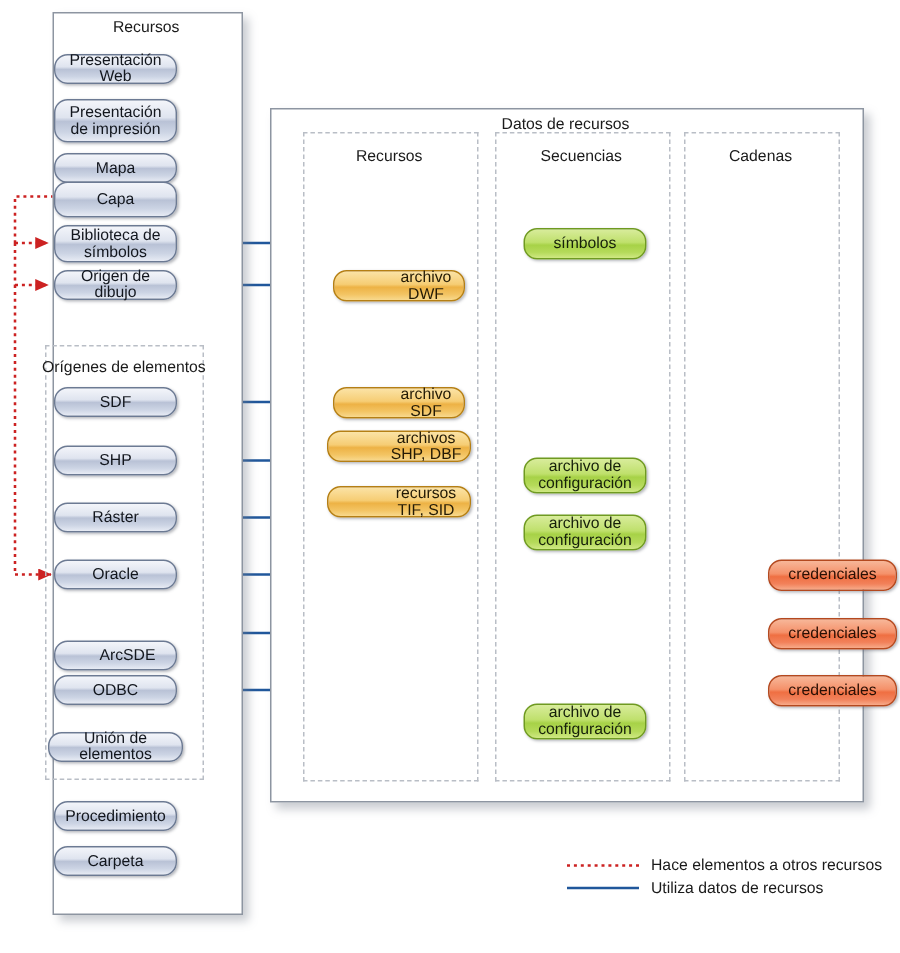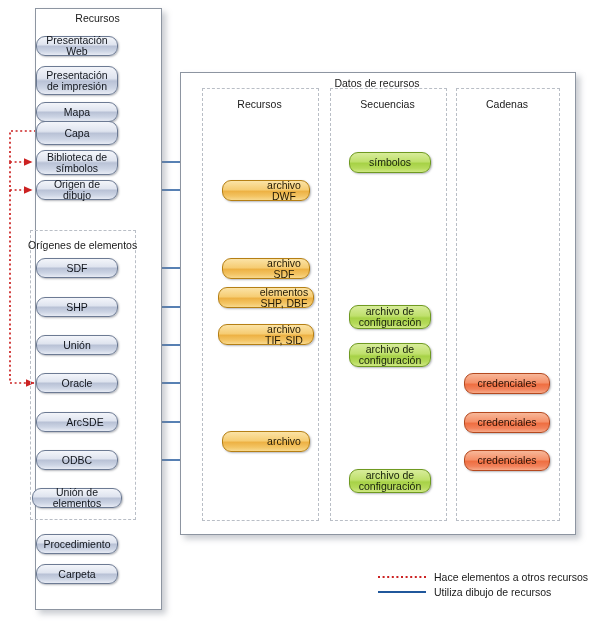--- a/index.html
+++ b/index.html
@@ -27,21 +27,21 @@
     background:linear-gradient(to bottom,#f3f5fa 0%,#dfe4ef 42%,#b9c2d6 52%,#ccd4e4 78%,#e7ebf4 100%);
     border:1px solid #6c7a93;color:#12161d;}
   .n-orange{
     background:linear-gradient(to bottom,#fbe3a6 0%,#f6cd74 45%,#edb245 55%,#f3c463 80%,#f8d98e 100%);
     border:1px solid #b57f14;color:#231a05;padding-left:40px;}
   .n-green{
     background:linear-gradient(to bottom,#d8ec9b 0%,#bfe06c 45%,#a7d247 55%,#b5da5a 80%,#cfe883 100%);
     border:1px solid #6f9a21;color:#16200a;}
   .n-red{
     background:linear-gradient(to bottom,#f7b799 0%,#f5916a 45%,#ef6f42 55%,#f2815a 80%,#f7aa89 100%);
-    border:1px solid #b4491f;color:#2a0f04;}
+    border:1px solid #b4491f;color:#2a0f04;margin-left:48px;}
 
   
   .legend{position:absolute;font-size:10.5px;color:#1a1a1a;white-space:nowrap;}
 </style>
 </head>
 <body>
 
 <div id="stage">
 
   <svg id="wires" viewBox="0 0 600 635" xmlns="http://www.w3.org/2000/svg">
@@ -107,52 +107,51 @@
   <div class="node n-blue" style="left:36px;top:102px;width:82px;height:20px;">Mapa</div>
   <div class="node n-blue" style="left:36px;top:121px;width:82px;height:24px;">Capa</div>
   <div class="node n-blue" style="left:36px;top:150px;width:82px;height:25px;">Biblioteca de símbolos</div>
   <div class="node n-blue" style="left:36px;top:180px;width:82px;height:20px;">Origen de dibujo</div>
 
   <div class="dashpanel" style="left:30px;top:230px;width:104px;height:288px;"></div>
   <div class="panel-title" style="left:28px;top:239px;width:108px;">Orígenes de elementos</div>
 
   <div class="node n-blue" style="left:36px;top:258px;width:82px;height:20px;">SDF</div>
   <div class="node n-blue" style="left:36px;top:297px;width:82px;height:20px;">SHP</div>
-  <div class="node n-blue" style="left:36px;top:335px;width:82px;height:20px;">Unión</div>
+  <div class="node n-blue" style="left:36px;top:335px;width:82px;height:20px;">Ráster</div>
   <div class="node n-blue" style="left:36px;top:373px;width:82px;height:20px;">Oracle</div>
-  <div class="node n-blue" style="left:36px;top:412px;width:82px;height:20px;padding-left:20px;">ArcSDE</div>
+  <div class="node n-blue" style="left:36px;top:427px;width:82px;height:20px;padding-left:20px;">ArcSDE</div>
   <div class="node n-blue" style="left:36px;top:450px;width:82px;height:20px;">ODBC</div>
   <div class="node n-blue" style="left:32px;top:488px;width:90px;height:20px;">Unión de elementos</div>
 
   <div class="node n-blue" style="left:36px;top:534px;width:82px;height:20px;">Procedimiento</div>
   <div class="node n-blue" style="left:36px;top:564px;width:82px;height:20px;">Carpeta</div>
 
   <div class="panel" style="left:180px;top:72px;width:394px;height:461px;"></div>
   <div class="panel-title" style="left:180px;top:77px;width:394px;">Datos de recursos</div>
 
   <div class="dashpanel" style="left:202px;top:88px;width:115px;height:431px;"></div>
   <div class="panel-title" style="left:202px;top:98px;width:115px;">Recursos</div>
 
   <div class="dashpanel" style="left:330px;top:88px;width:115px;height:431px;"></div>
   <div class="panel-title" style="left:330px;top:98px;width:115px;">Secuencias</div>
 
   <div class="dashpanel" style="left:456px;top:88px;width:102px;height:431px;"></div>
   <div class="panel-title" style="left:456px;top:98px;width:102px;">Cadenas</div>
 
   <div class="node n-orange" style="left:222px;top:180px;width:88px;height:21px;">archivo DWF</div>
   <div class="node n-orange" style="left:222px;top:258px;width:88px;height:21px;">archivo SDF</div>
-  <div class="node n-orange" style="left:218px;top:287px;width:96px;height:21px;">elementos SHP, DBF</div>
-  <div class="node n-orange" style="left:218px;top:324px;width:96px;height:21px;">archivo TIF, SID</div>
-  <div class="node n-orange" style="left:222px;top:431px;width:88px;height:21px;">archivo</div>
+  <div class="node n-orange" style="left:218px;top:287px;width:96px;height:21px;">archivos SHP, DBF</div>
+  <div class="node n-orange" style="left:218px;top:324px;width:96px;height:21px;">recursos TIF, SID</div>
 
   <div class="node n-green" style="left:349px;top:152px;width:82px;height:21px;">símbolos</div>
   <div class="node n-green" style="left:349px;top:305px;width:82px;height:24px;">archivo de configuración</div>
   <div class="node n-green" style="left:349px;top:343px;width:82px;height:24px;">archivo de configuración</div>
   <div class="node n-green" style="left:349px;top:469px;width:82px;height:24px;">archivo de configuración</div>
 
   <div class="node n-red" style="left:464px;top:373px;width:86px;height:21px;">credenciales</div>
   <div class="node n-red" style="left:464px;top:412px;width:86px;height:21px;">credenciales</div>
   <div class="node n-red" style="left:464px;top:450px;width:86px;height:21px;">credenciales</div>
 
   <div class="legend" style="left:434px;top:571px;">Hace elementos a otros recursos</div>
-  <div class="legend" style="left:434px;top:586px;">Utiliza dibujo de recursos</div>
+  <div class="legend" style="left:434px;top:586px;">Utiliza datos de recursos</div>
 
 </div>
 
 </body></html>

